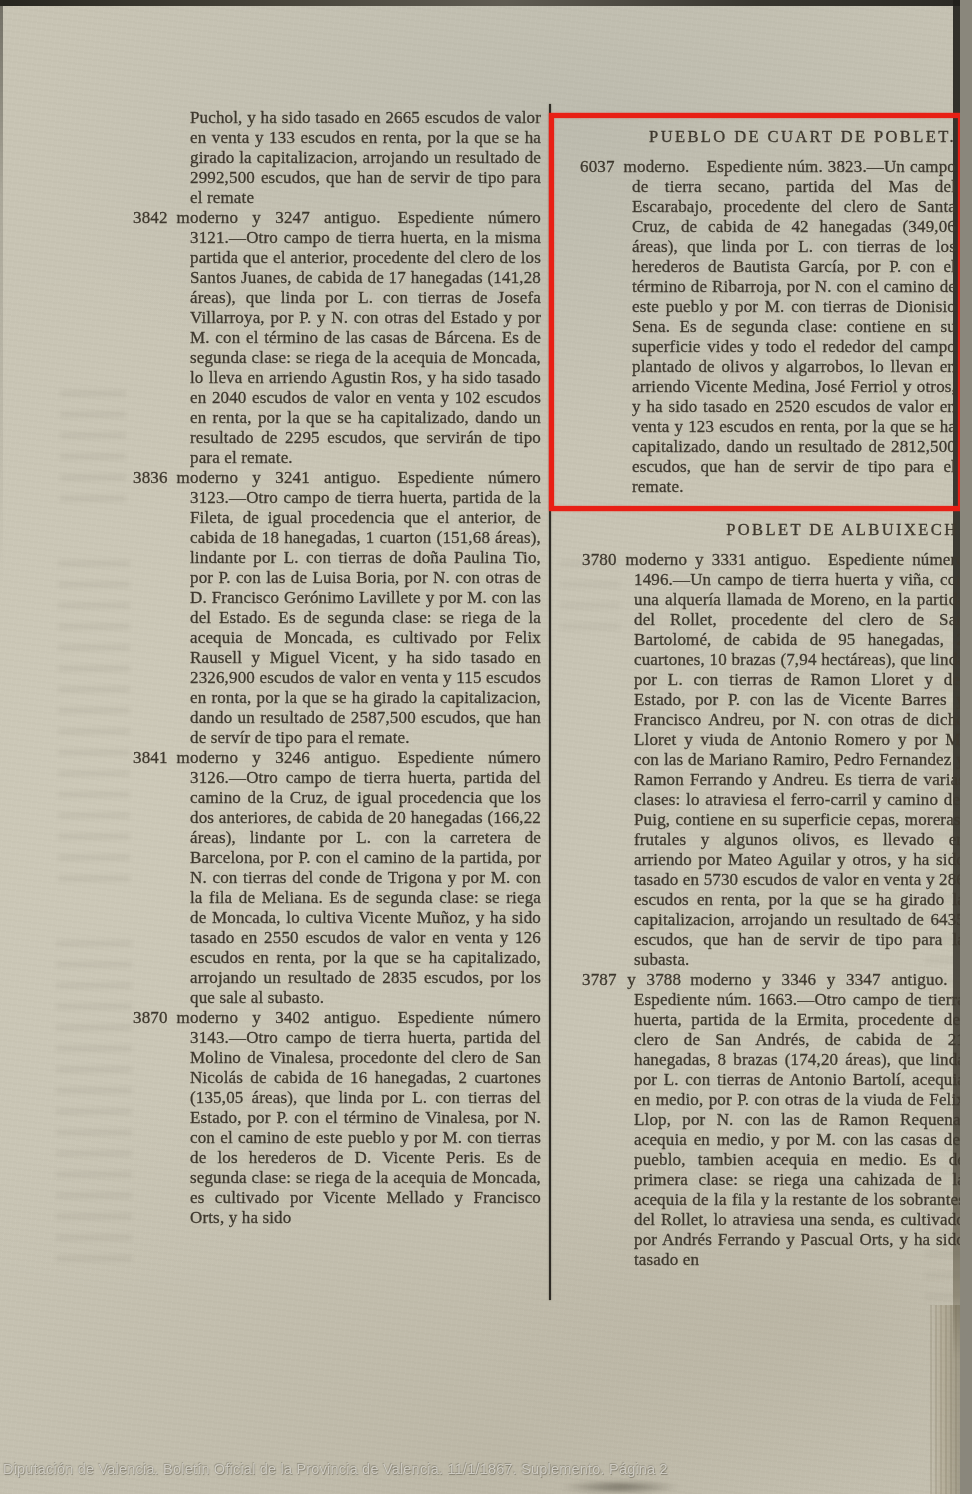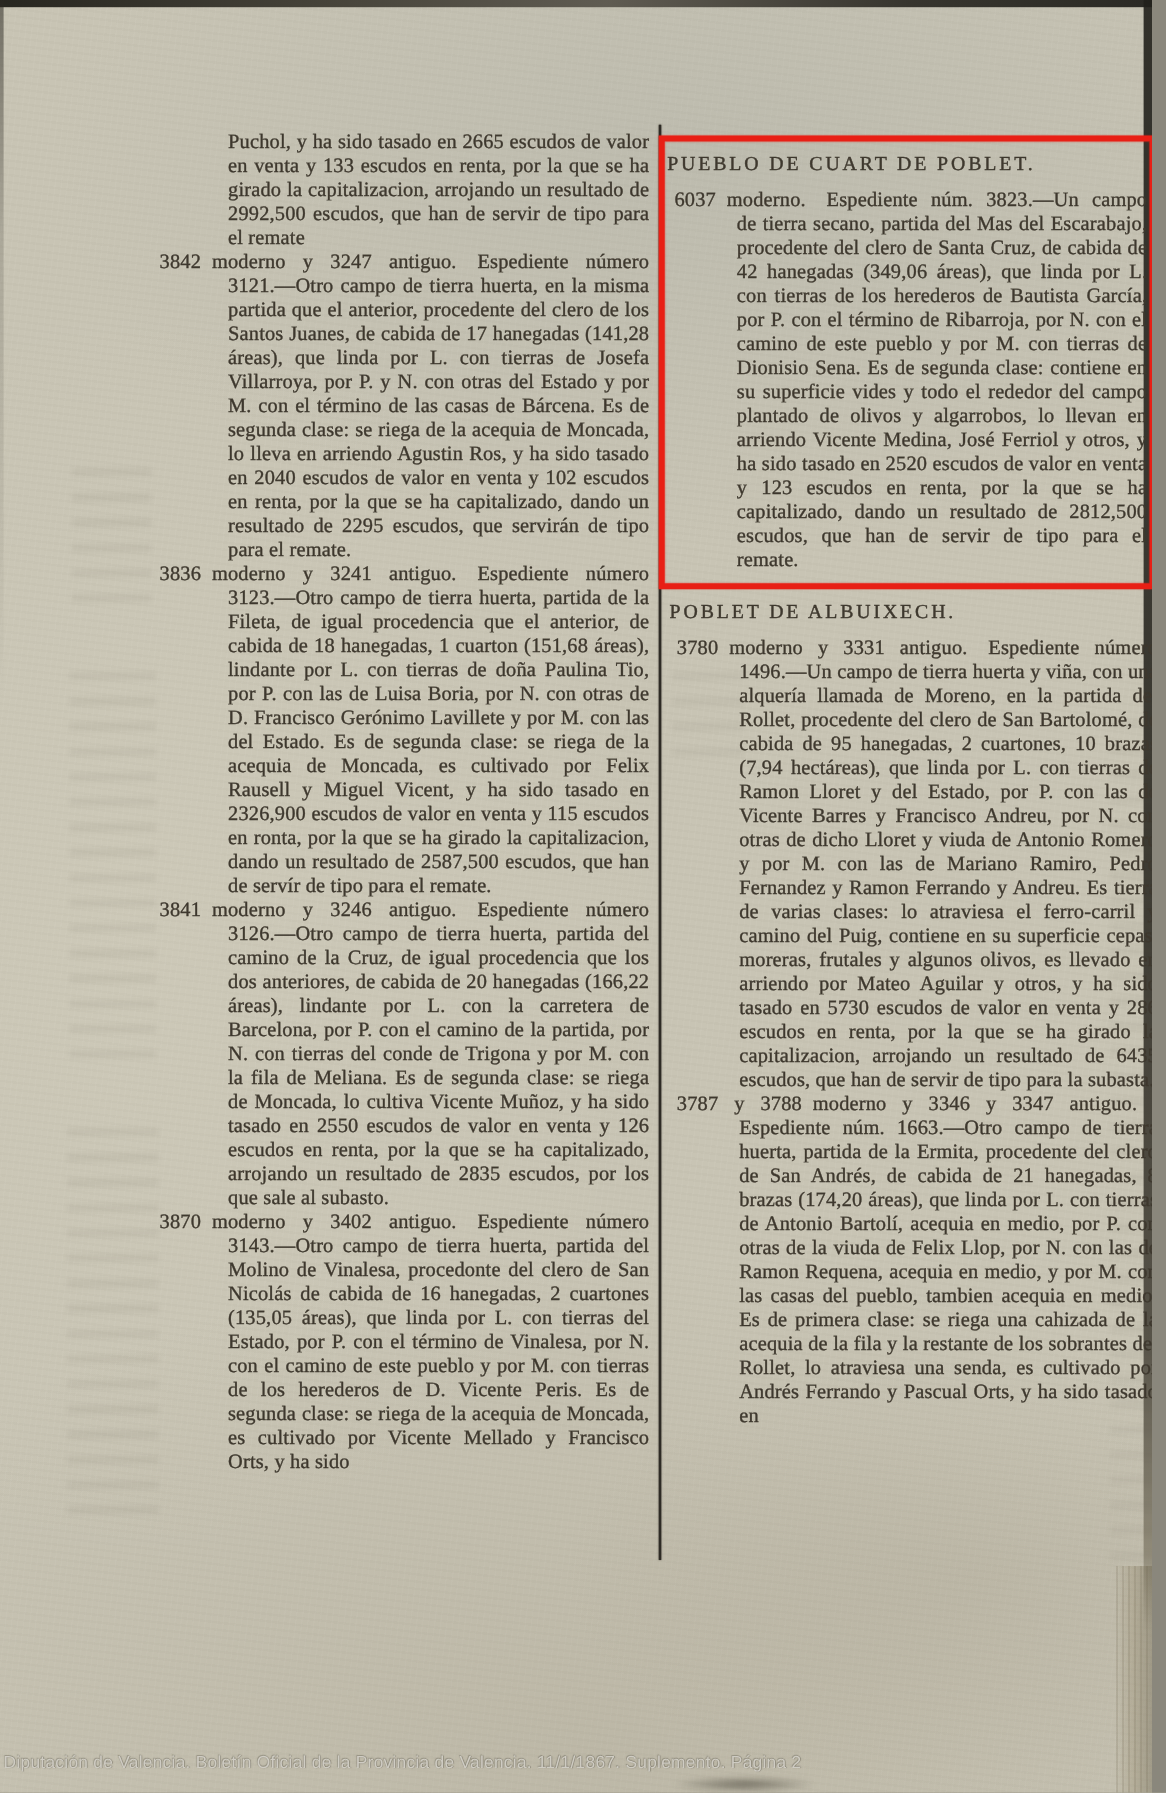--- a/index.html
+++ b/index.html
@@ -45,23 +45,23 @@
   
   .col{position:absolute;top:108px;font-size:17px;line-height:20px;
     text-align:justify;hyphens:auto;-webkit-hyphens:auto;
     -webkit-text-stroke:.3px currentColor;letter-spacing:.15px;}
   .col-left{left:133px;width:408px;}
   .col-right{left:558px;width:407px;}
   .col p{margin:0;}
   .cont-l{margin-left:57px !important;}
   .cont-r{margin-left:52px !important;}
   .entry{padding-left:57px;text-indent:-57px;}
-  .col-right .entry{padding-left:58px;text-indent:-52px;}
+  .col-right .entry{padding-left:76px;text-indent:-52px;}
   .num{font-weight:400;margin-right:9px;}
-  .section-heading{display:block;text-align:left;font-size:16.5px;letter-spacing:2.4px;
+  .section-heading{display:block;text-align:right;font-size:16.5px;letter-spacing:2.4px;
     margin:9px 0 10px 0;white-space:nowrap;-webkit-text-stroke:.35px currentColor;}
   .red-box{margin:5px 2px 9px -9px;border:5px solid #e81f15;padding:2px 2px 9px 2px;
     box-shadow:0 0 1.5px rgba(232,31,21,.85), inset 0 0 1.5px rgba(232,31,21,.85);}
   .red-box .section-heading{margin-top:7px;}
   
   .footer{position:absolute;left:3px;top:1461px;
     font-family:"Liberation Sans","DejaVu Sans",sans-serif;font-size:14.5px;letter-spacing:.2px;
     color:#cfccc3;text-shadow:.6px .6px .7px rgba(84,79,68,.5), -.6px -.6px .7px rgba(84,79,68,.35);}
 </style>
 </head>

